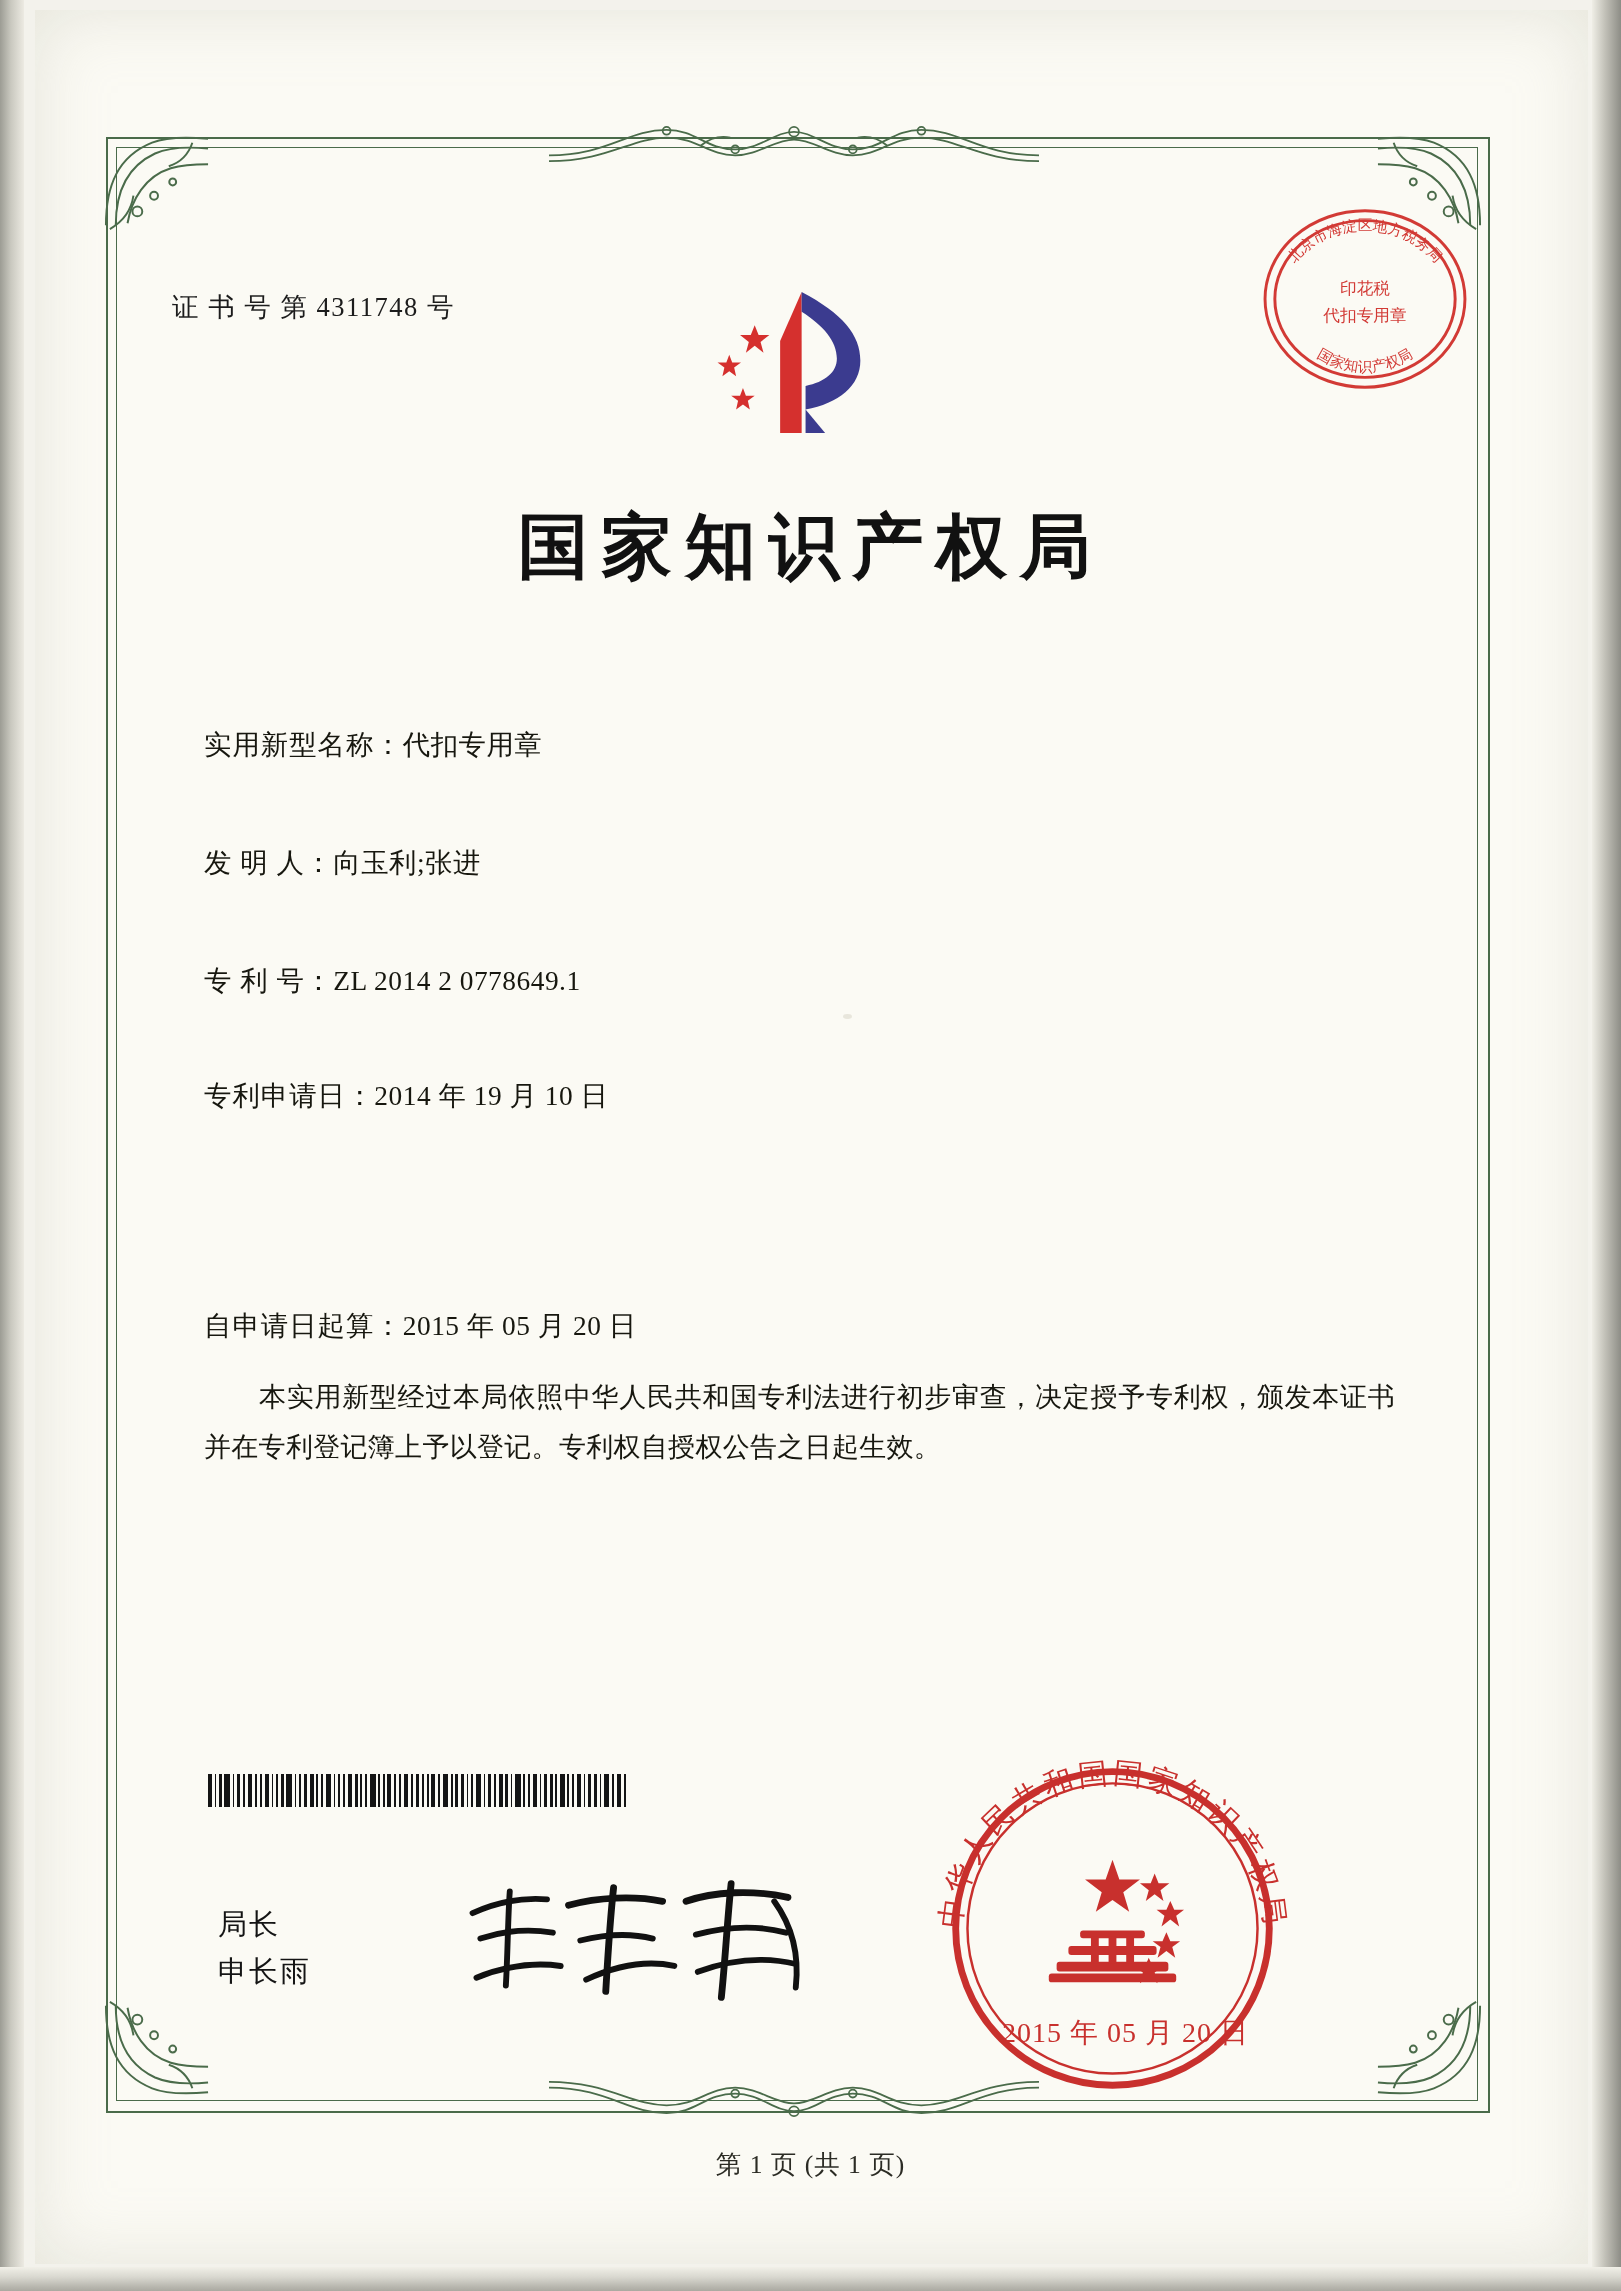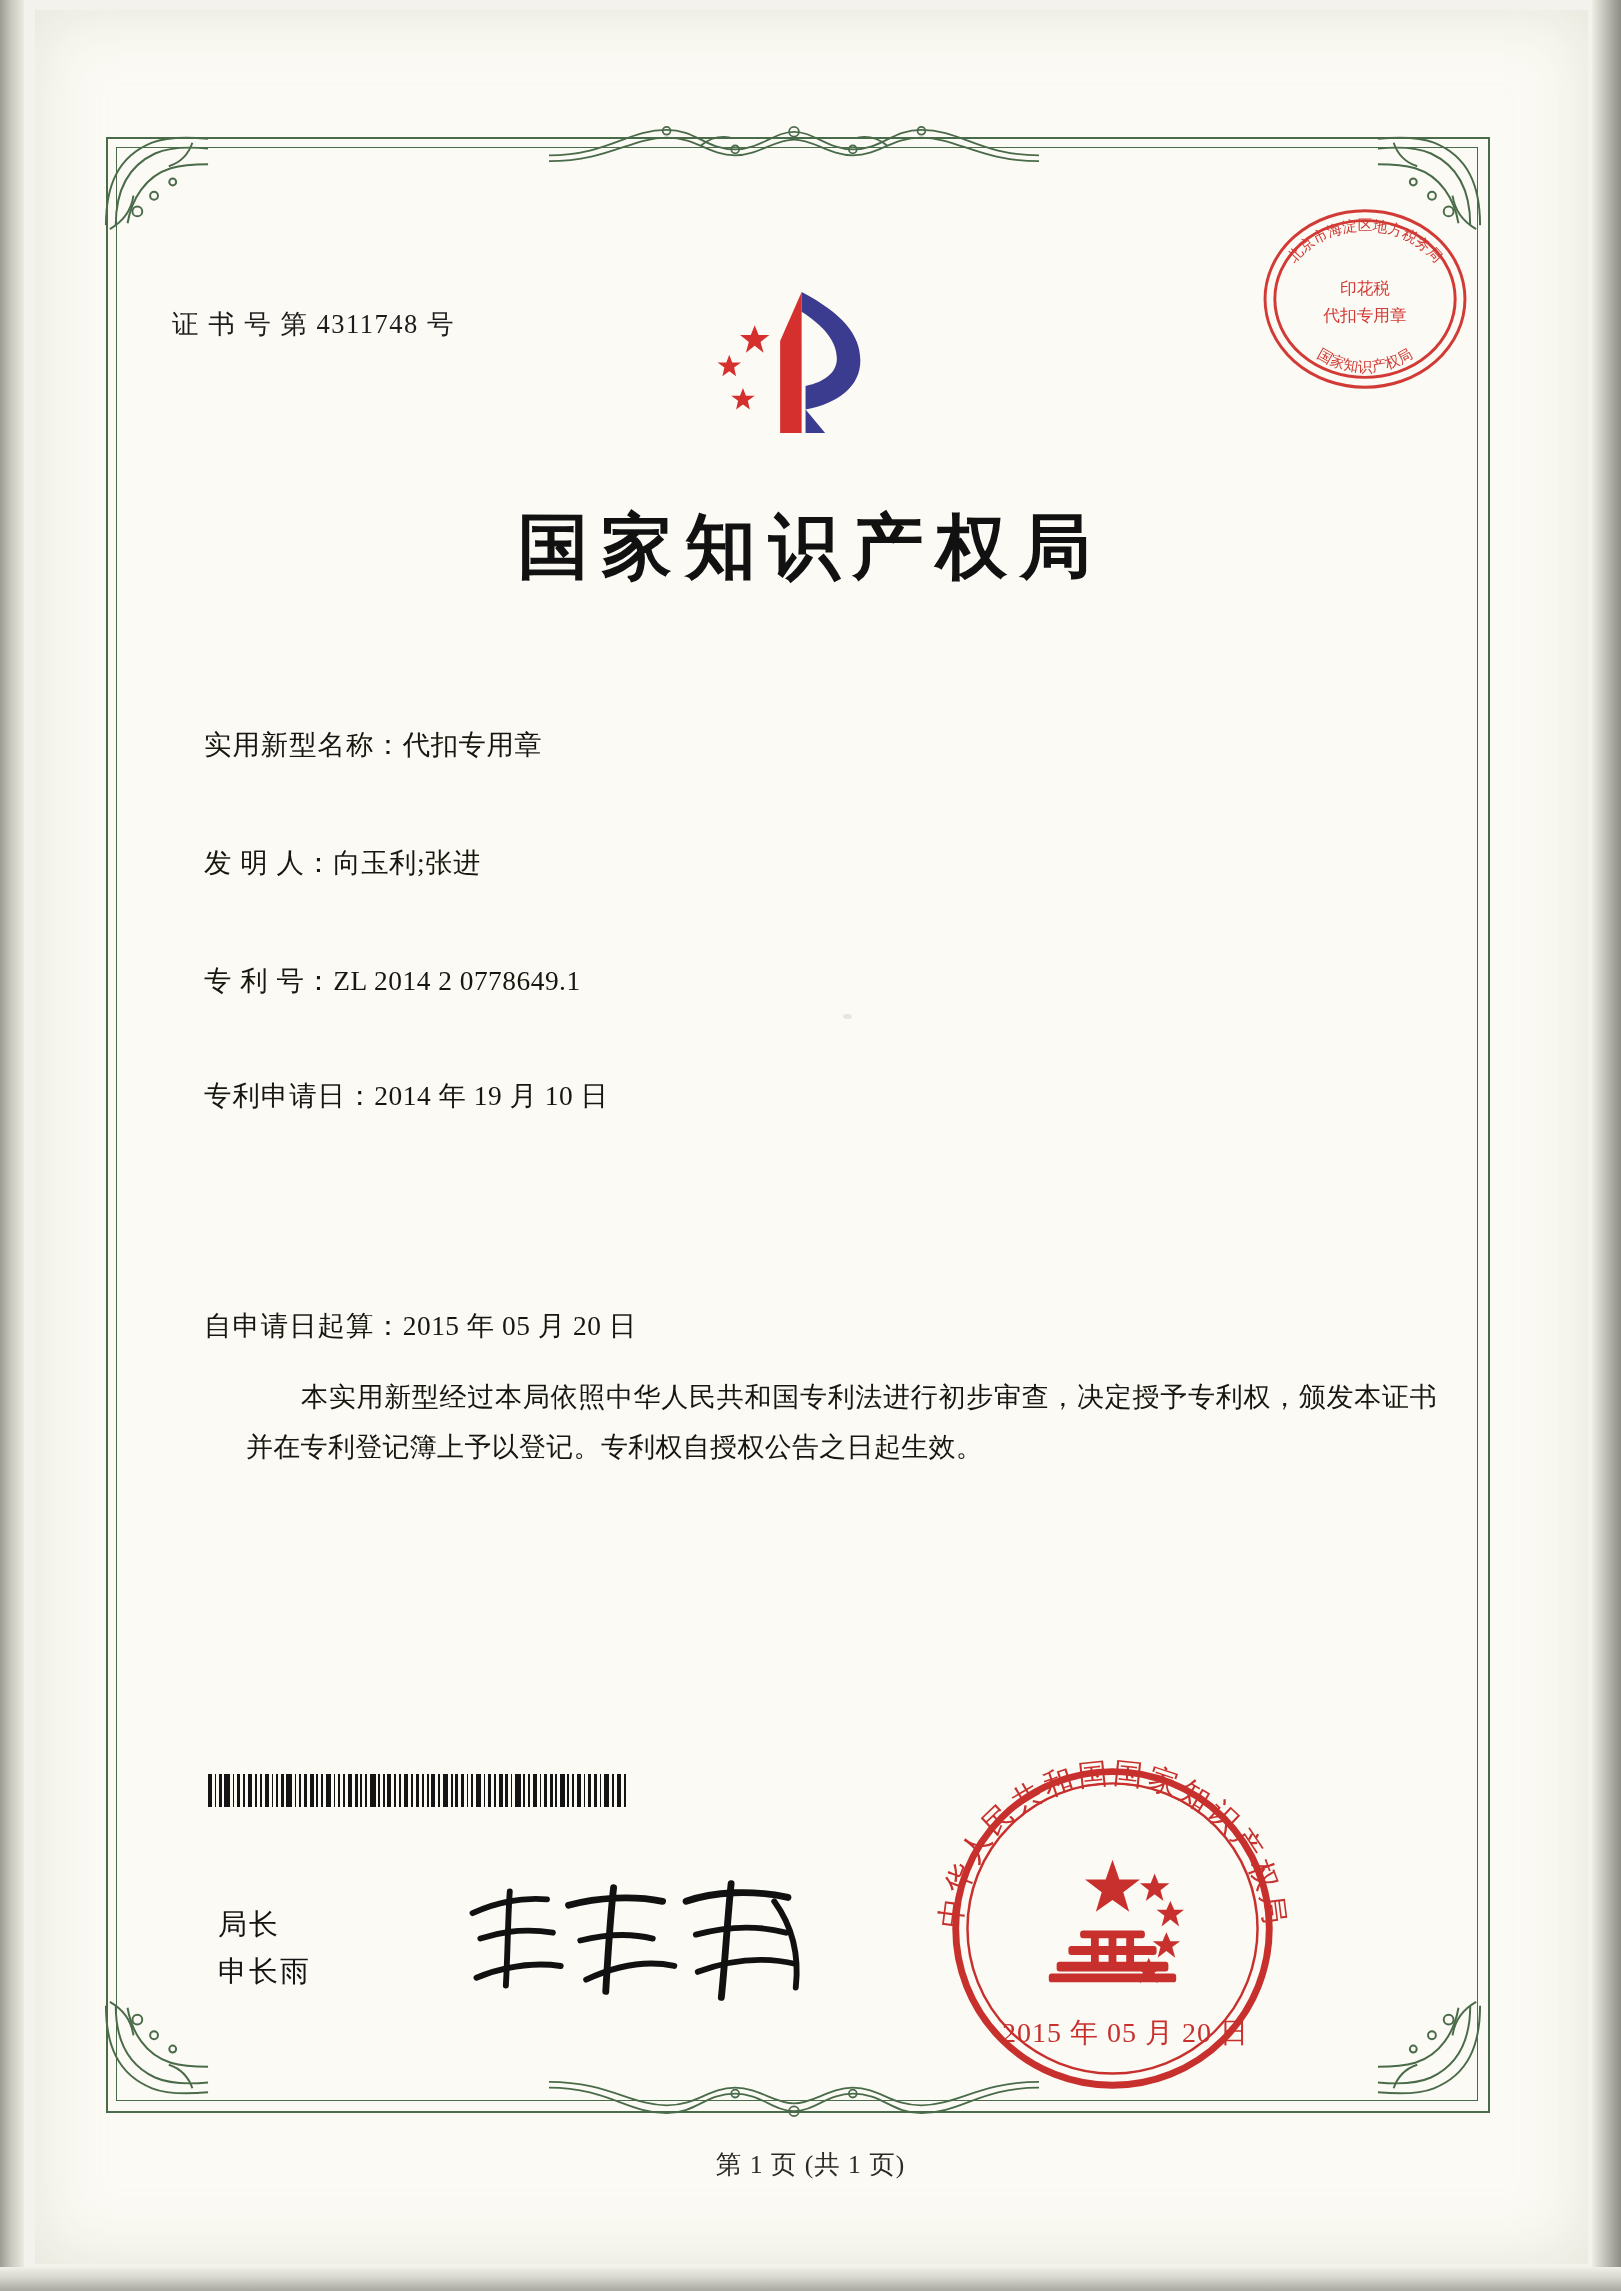--- a/index.html
+++ b/index.html
@@ -85,21 +85,21 @@
     left: 549px; top: 2068px;
     width: 490px; height: 59px;
     color: #4a6b4a;
     transform: scaleY(-1);
   }
   #orn-bottom-center svg { width: 100%; height: 100%; display: block; }
 
   
   #cert-number {
     position: absolute;
-    left: 172px; top: 306px;
+    left: 172px; top: 289px;
     font-size: 26.5px;
     letter-spacing: 1.5px;
     color: #1c1c1c;
     white-space: nowrap;
   }
 
   
   #logo {
     position: absolute;
     left: 696px; top: 284px;
@@ -149,21 +149,21 @@
     position: absolute;
     left: 204px;
     width: 1191px;
     font-size: 27px;
     line-height: 50px;
     color: #17170f;
     text-align: justify;
     text-indent: 55px;
     letter-spacing: 0.3px;
   }
-  #p1 { top: 1372px; margin-left: 42px; }
+  #p1 { top: 1372px; }
   #p2 { top: 1470px; }
   #p3 { top: 1615px; }
 
   
   #barcode {
     position: absolute;
     left: 208px; top: 1774px;
     width: 421px; height: 33px;
     display: flex;
     align-items: stretch;

